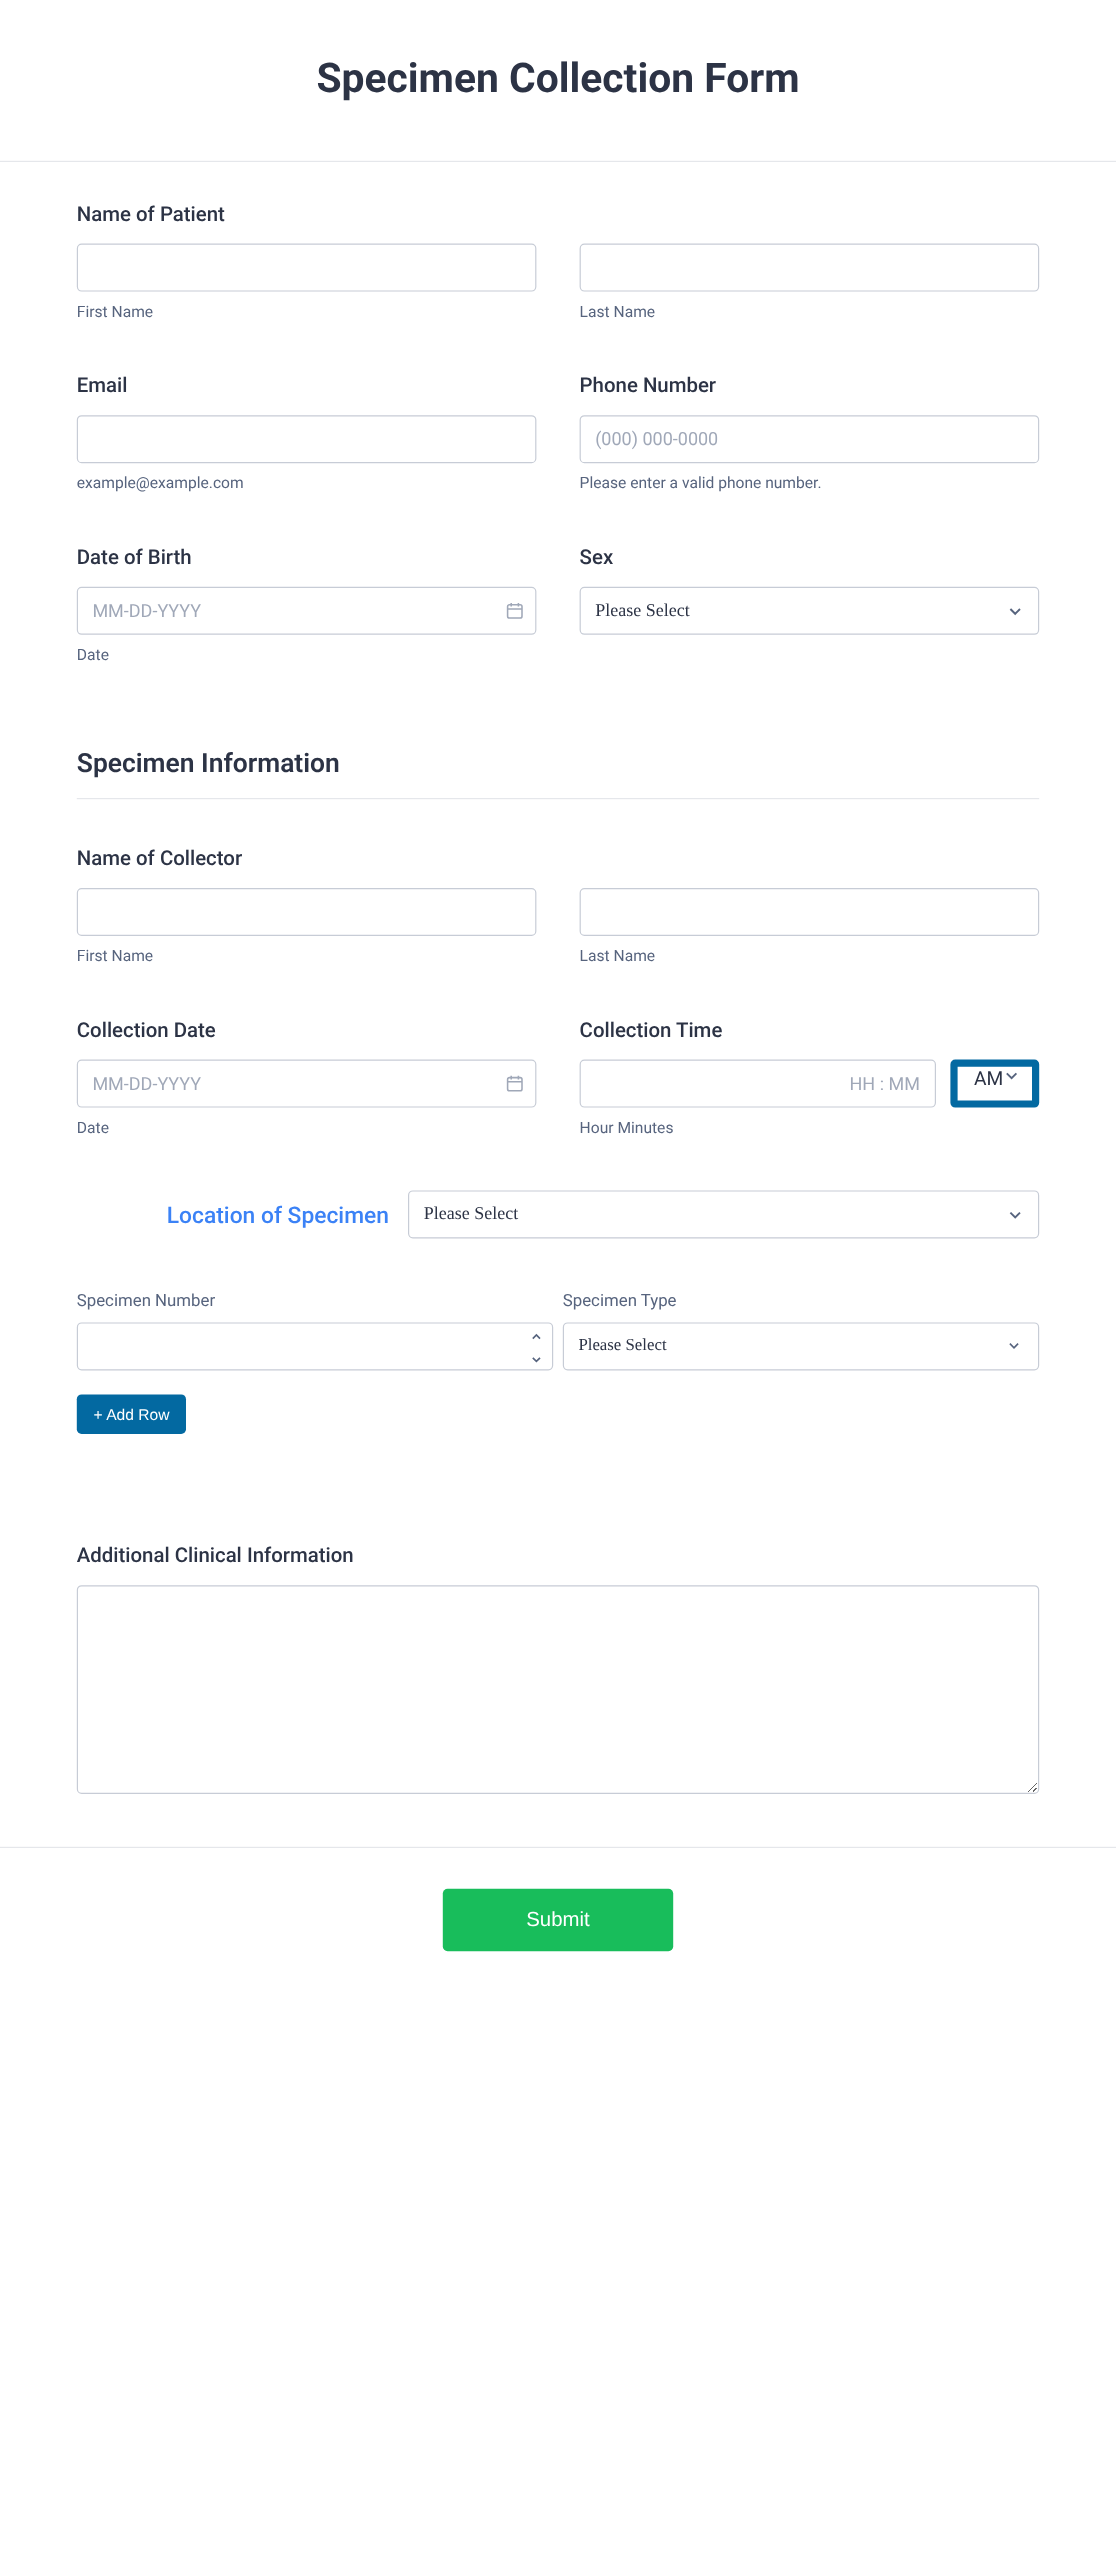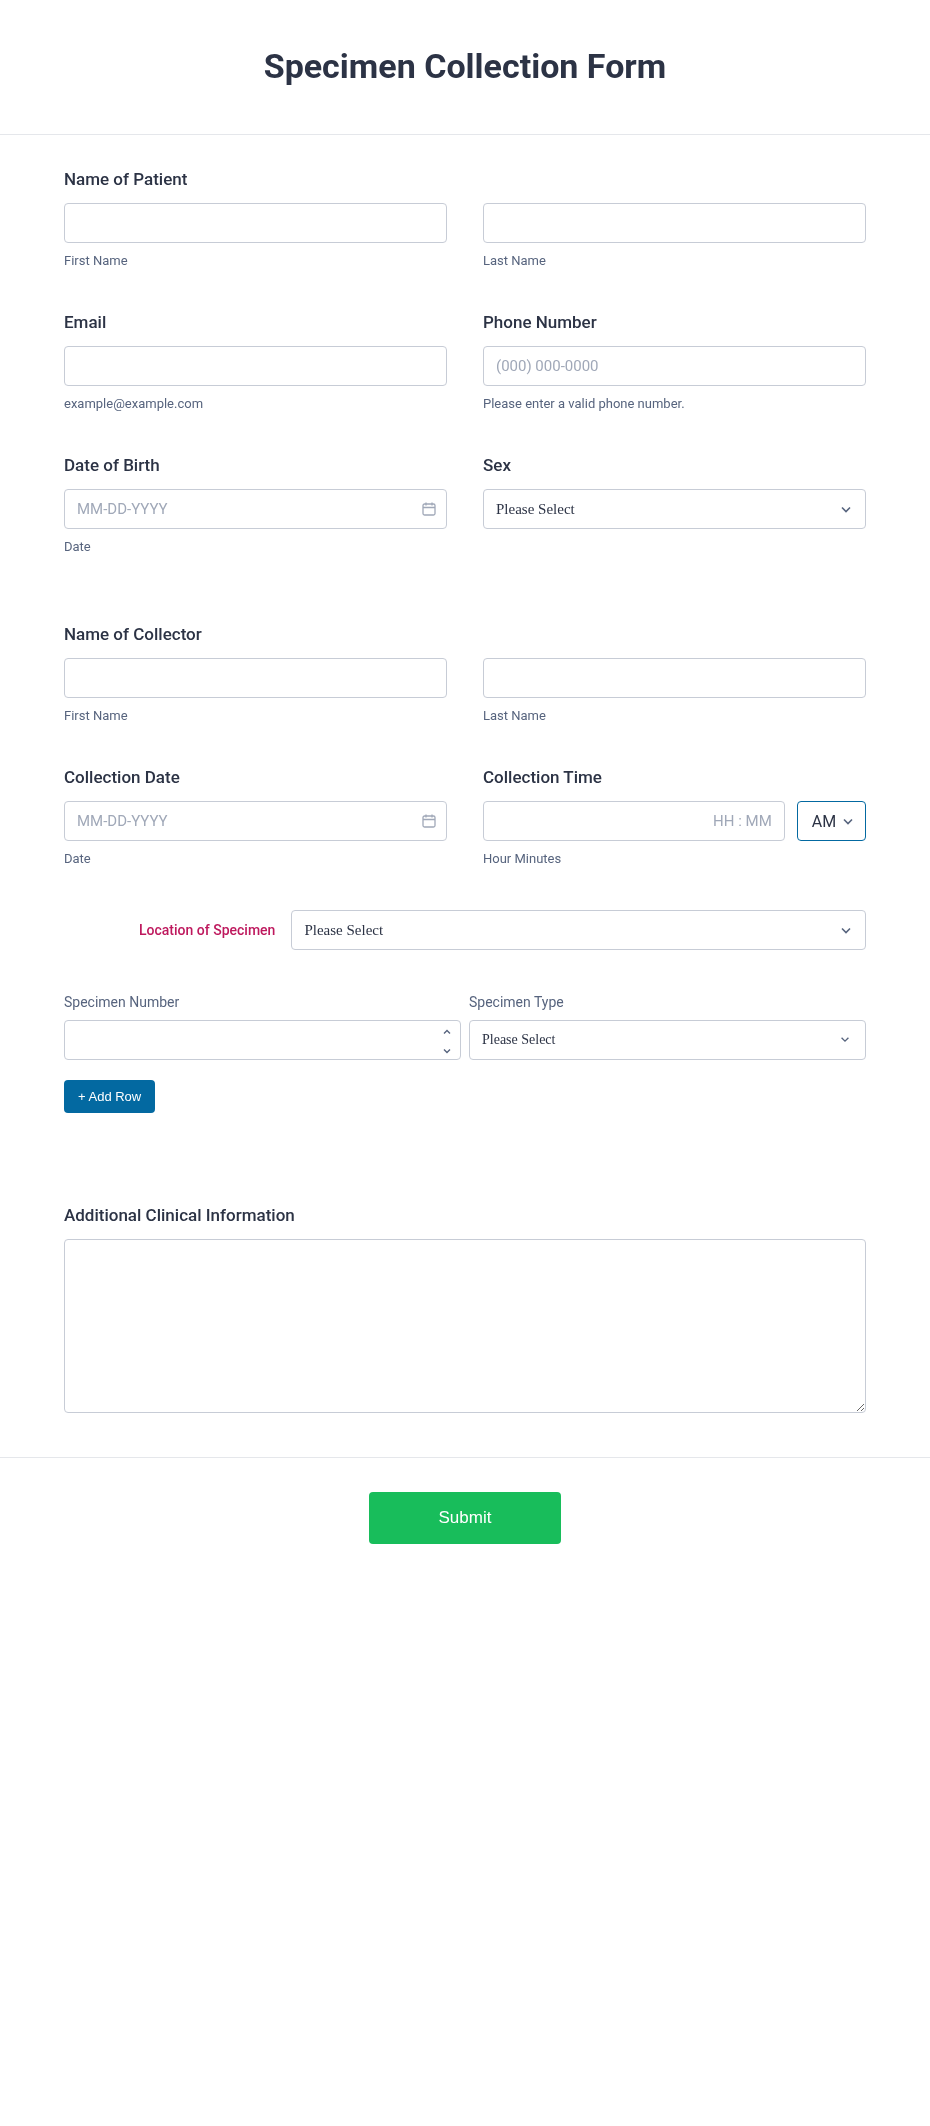--- a/index.html
+++ b/index.html
@@ -113,38 +113,37 @@
   }
   .chevron-down {
     width: 14px; height: 14px;
     flex-shrink: 0;
   }
   .chevron-down svg, .calendar-icon svg { display: block; }
   .time-row { display: flex; gap: 12px; }
   .time-input { width: 112px; text-align: right; }
   .ampm-select {
     width: 82px; height: 40px;
-    border: 1px solid #0369a1;
-    border-radius: 4px;
-    display: flex;
-    align-items: center;
+    border: 6px solid #0369a1;
+    border-radius: 4px;
+    display: flex;
     justify-content: space-between;
     padding: 0 10px 0 14px;
     cursor: pointer;
   }
   .location-row {
     display: flex;
     align-items: center;
     gap: 16px;
     margin-bottom: 44px;
   }
   .location-label {
-    font-size: 14px;
+    font-size: 19px;
     font-weight: 500;
-    color: #be185d;
+    color: #3b82f6;
     white-space: nowrap;
     padding-left: 75px;
   }
   .location-select { flex: 1; }
   .table-row {
     display: flex;
     gap: 8px;
     margin-bottom: 14px;
   }
   .table-col { flex: 1; }
@@ -237,20 +236,21 @@
             <svg width="14" height="14" viewBox="0 0 14 14" fill="none" stroke="#57647e" stroke-width="1.6">
                 <path d="M3 5.5l4 4 4-4"></path>
               </svg>
           </span>
         </div>
       </div>
     </div>
   </div>
 
   <div class="section">
+    <h2 class="section-title">Specimen Information</h2>
 
     <div style="margin-bottom:44px;">
       <label class="field-label">Name of Collector</label>
       <div class="field-row" style="margin-bottom:0;">
         <div class="field">
           <input type="text" style="">
           <div class="sublabel">First Name</div>
         </div>
         <div class="field">
           <input type="text" style="">

